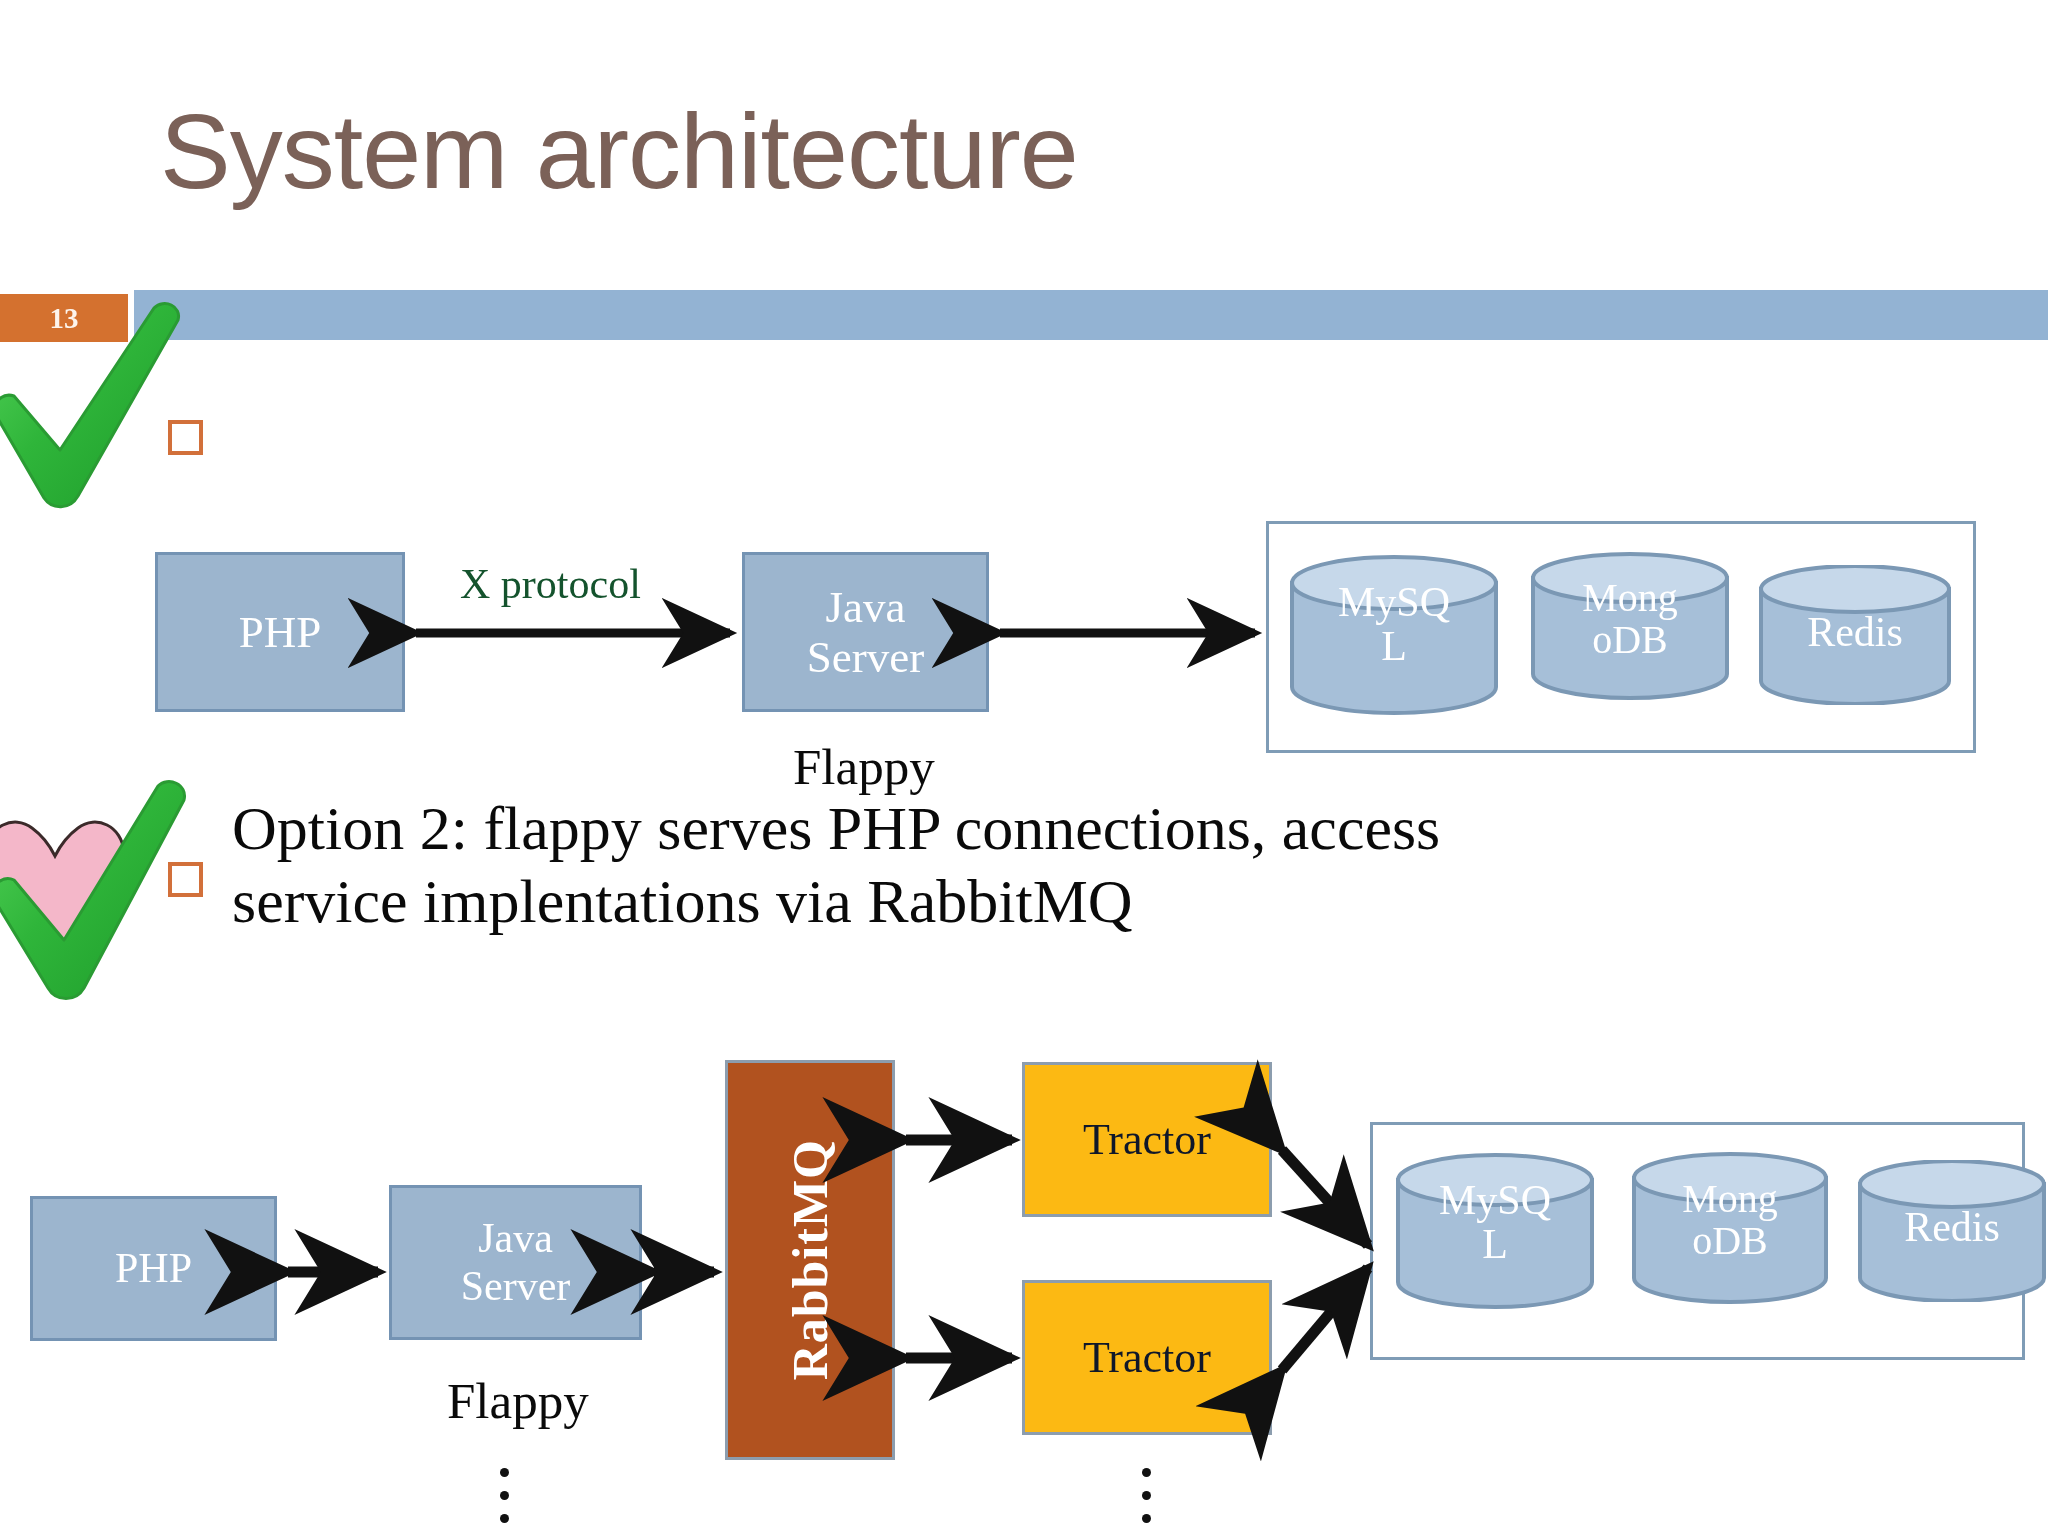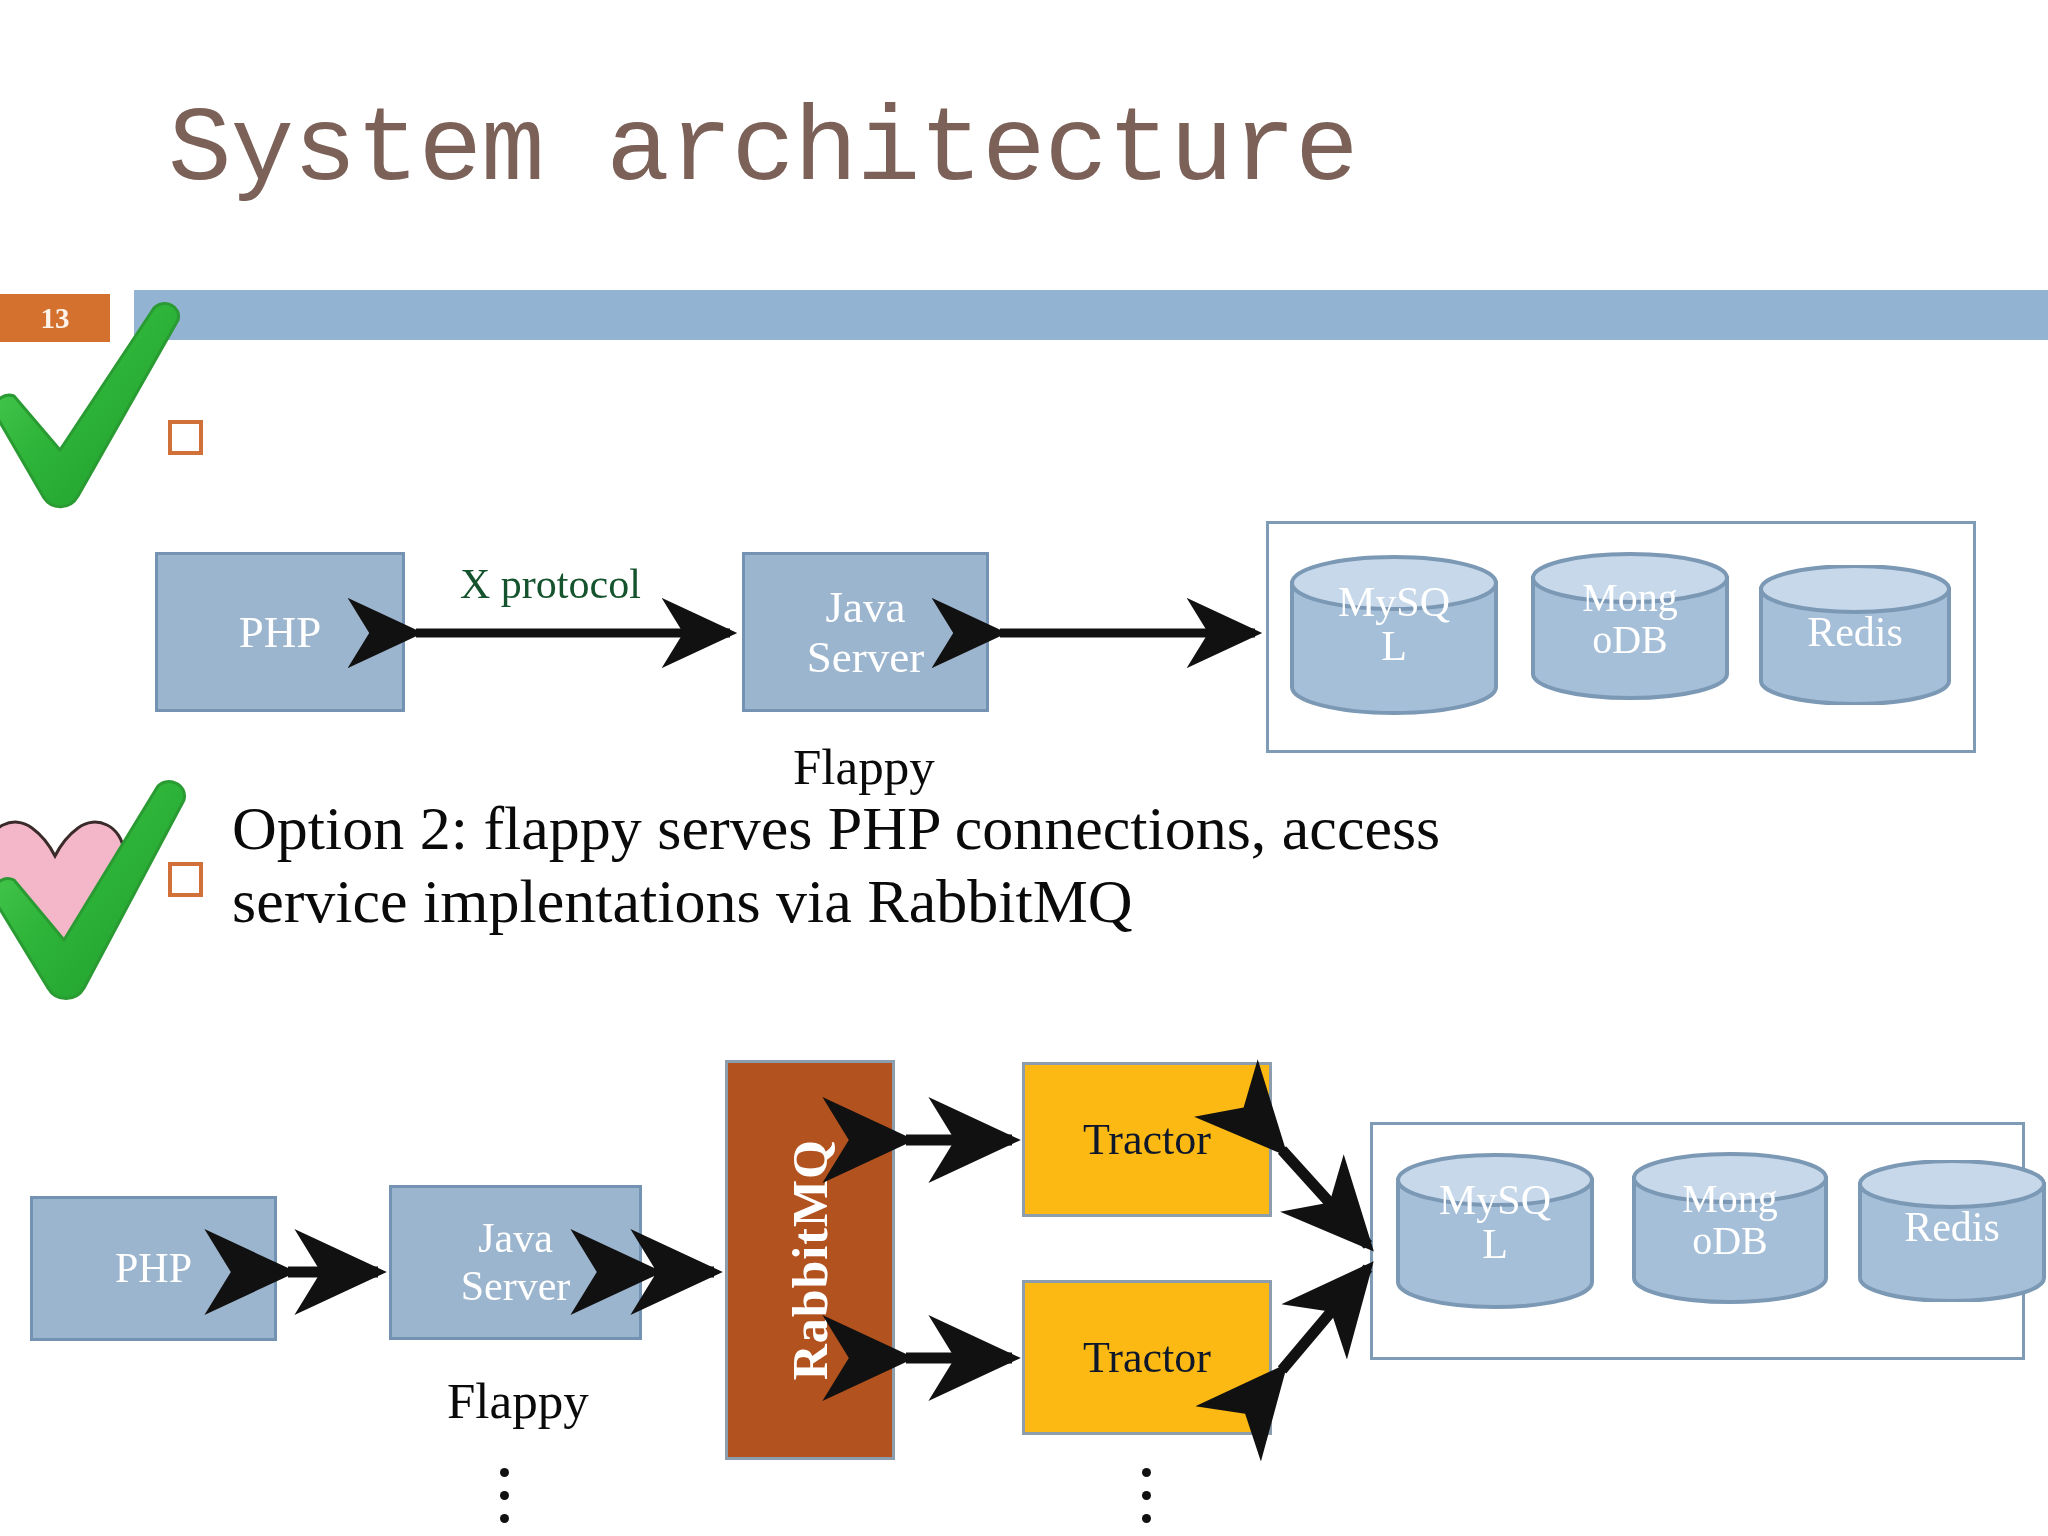--- a/index.html
+++ b/index.html
@@ -10,29 +10,28 @@
     overflow:hidden;
     position:relative;
   }
   .slide{position:absolute;inset:0;}
 
   
   .title{
     position:absolute;left:160px;top:96px;
     font-size:106px;line-height:1.05;
     color:#7b6158;
-    font-family:Liberation Mono, monospace;
+    font-family:Liberation Sans, sans-serif;
     letter-spacing:-1px;
     white-space:nowrap;
-    margin-left:8px;
   }
 
   
   .numbox{
-    position:absolute;left:0px;top:294px;width:110px;height:48px;
+    position:absolute;left:0px;top:294px;width:128px;height:48px;
     background:#d4712f;
   }
   .numbox span{
     display:block;text-align:center;line-height:48px;
     color:#fdf4ec;font-size:29px;font-weight:bold;
     font-family:"Liberation Serif",serif;
   }
   .bluebar{
     position:absolute;left:134px;top:290px;right:0px;height:50px;
     background:#93b3d3;

